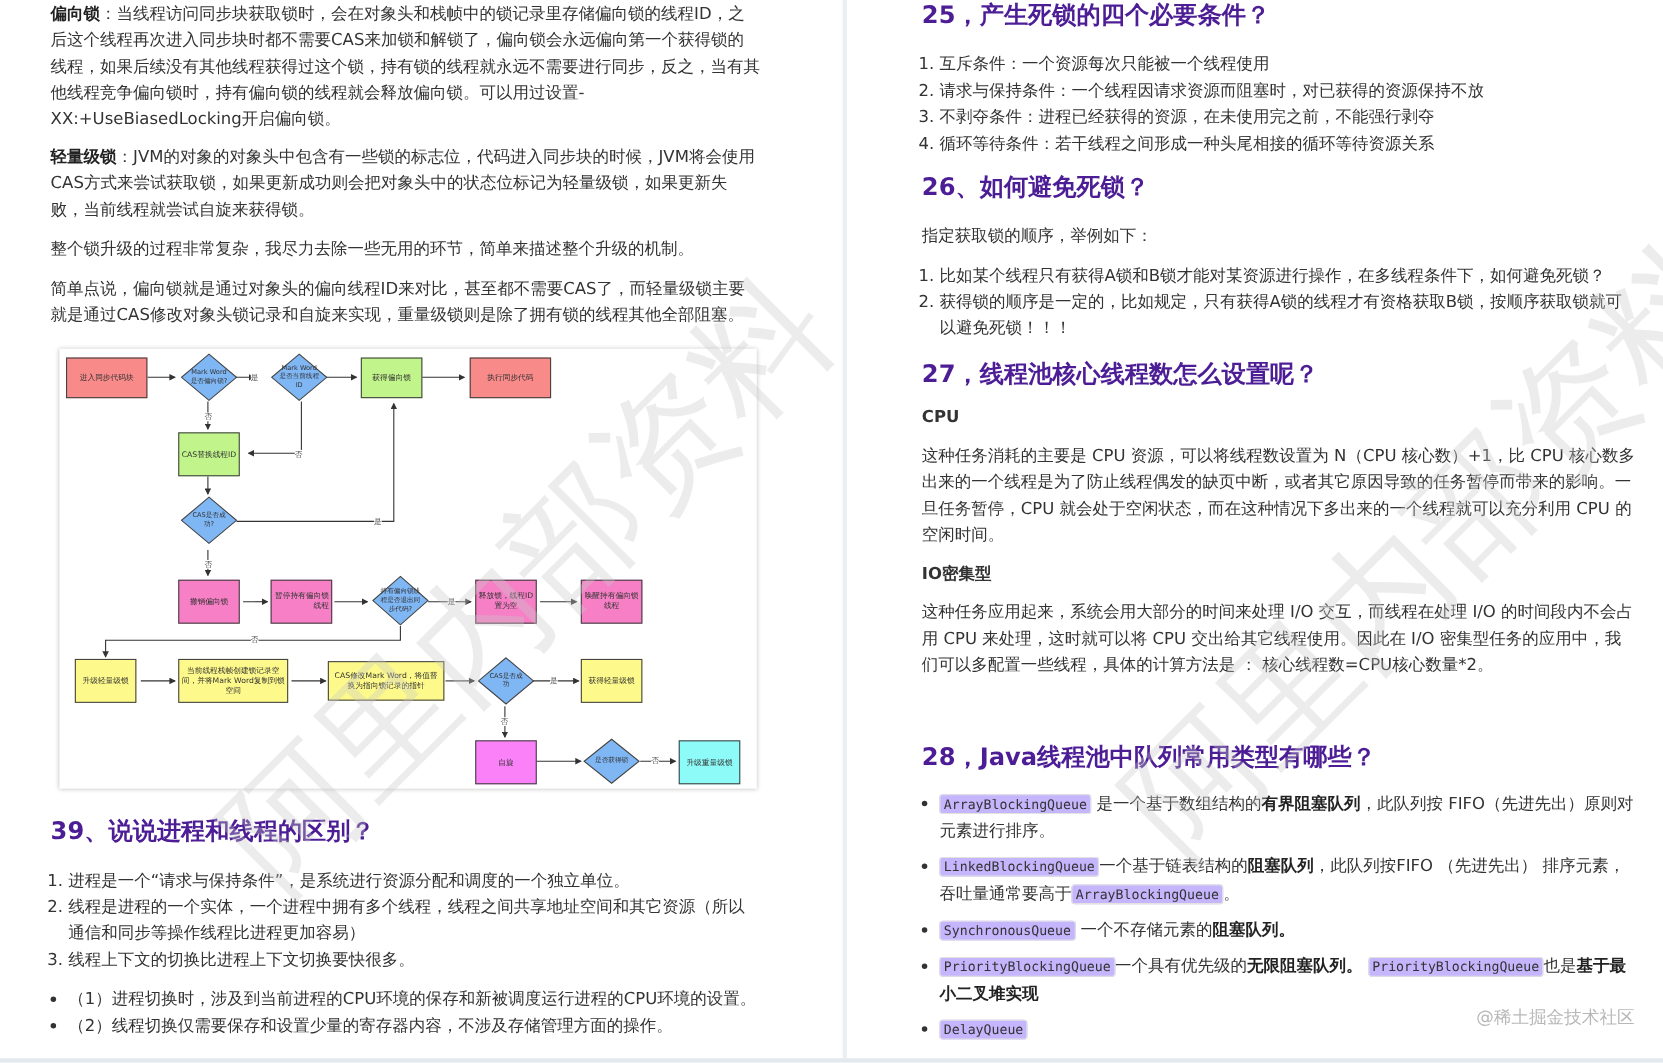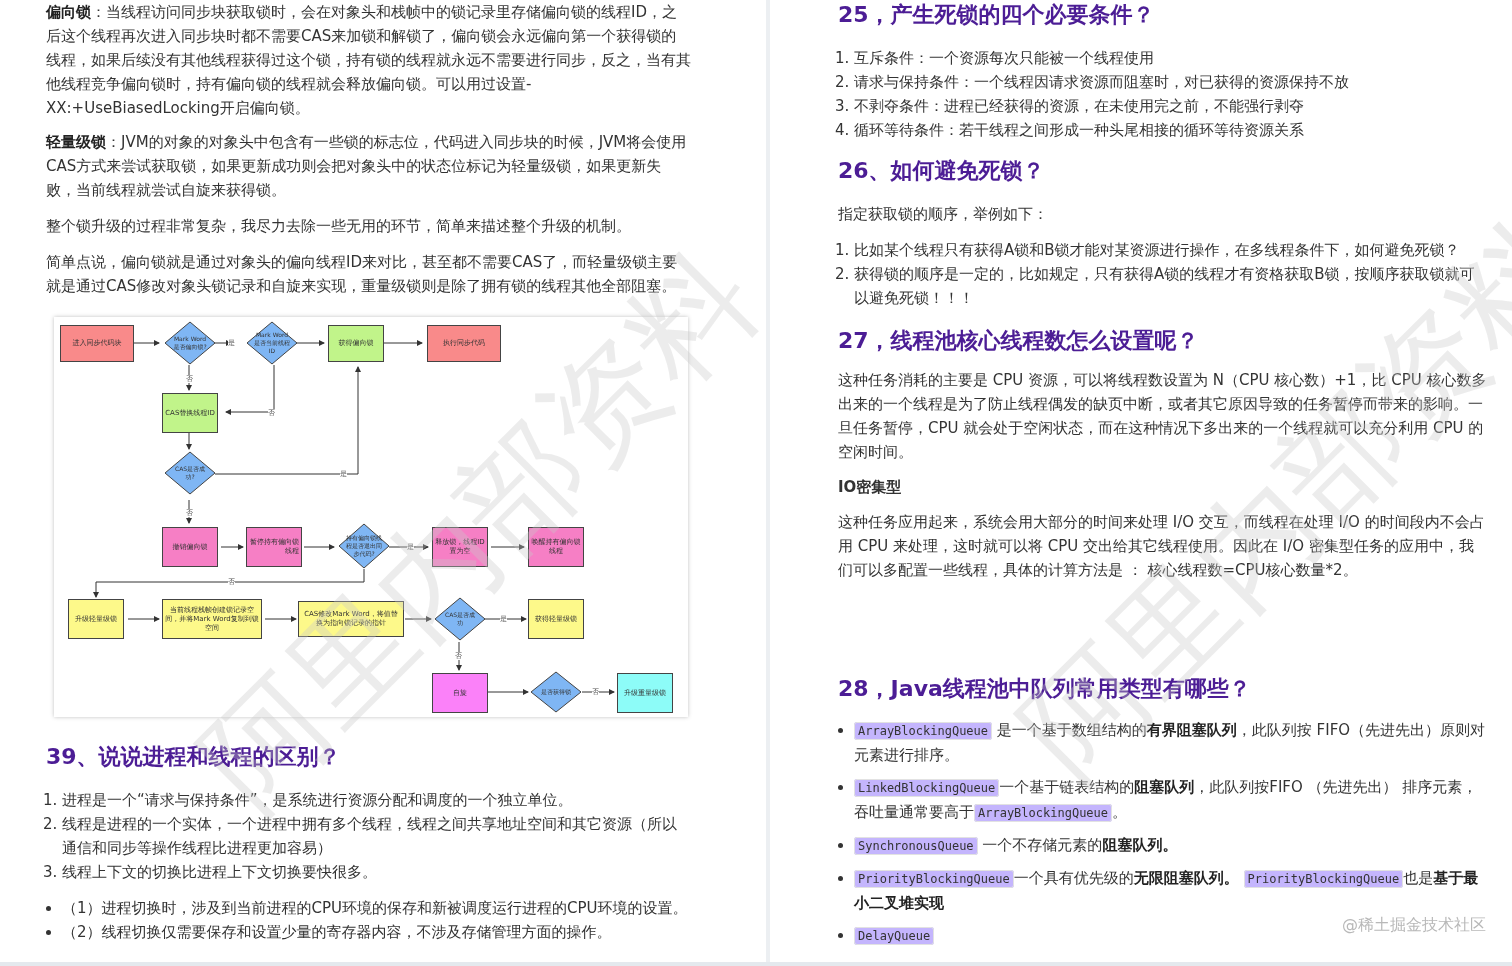--- a/index.html
+++ b/index.html
@@ -190,20 +190,21 @@
   <div class="col" style="top:156px;">
     <h2>26、如何避免死锁？</h2>
     <p style="margin-top:16px;">指定获取锁的顺序，举例如下：</p>
     <ol style="margin-top:12px;padding-left:16px;">
       <li>比如某个线程只有获得A锁和B锁才能对某资源进行操作，在多线程条件下，如何避免死锁？</li>
       <li>获得锁的顺序是一定的，比如规定，只有获得A锁的线程才有资格获取B锁，按顺序获取锁就可以避免死锁！！！</li>
     </ol>
   </div>
   <div class="col" style="top:326px;">
     <h2>27，线程池核心线程数怎么设置呢？</h2>
+    <h4 style="margin-top:12px;">CPU</h4>
     <p style="margin-top:12px;">这种任务消耗的主要是 CPU 资源，可以将线程数设置为 N（CPU 核心数）+1，比 CPU 核心数多出来的一个线程是为了防止线程偶发的缺页中断，或者其它原因导致的任务暂停而带来的影响。一旦任务暂停，CPU 就会处于空闲状态，而在这种情况下多出来的一个线程就可以充分利用 CPU 的空闲时间。</p>
     <h4 style="margin-top:12px;">IO密集型</h4>
     <p style="margin-top:12px;">这种任务应用起来，系统会用大部分的时间来处理 I/O 交互，而线程在处理 I/O 的时间段内不会占用 CPU 来处理，这时就可以将 CPU 交出给其它线程使用。因此在 I/O 密集型任务的应用中，我们可以多配置一些线程，具体的计算方法是 ： 核心线程数=CPU核心数量*2。</p>
   </div>
   <div class="col" style="top:674px;">
     <h2>28，Java线程池中队列常用类型有哪些？</h2>
     <ul style="margin-top:14px;padding-left:16px;">
       <li style="margin-bottom:8px;">
         <code>ArrayBlockingQueue</code><span> 是一个基于数组结构的</span><b>有界阻塞队列</b><span>，此队列按 FIFO（先进先出）原则对元素进行排序。</span>
       </li>

